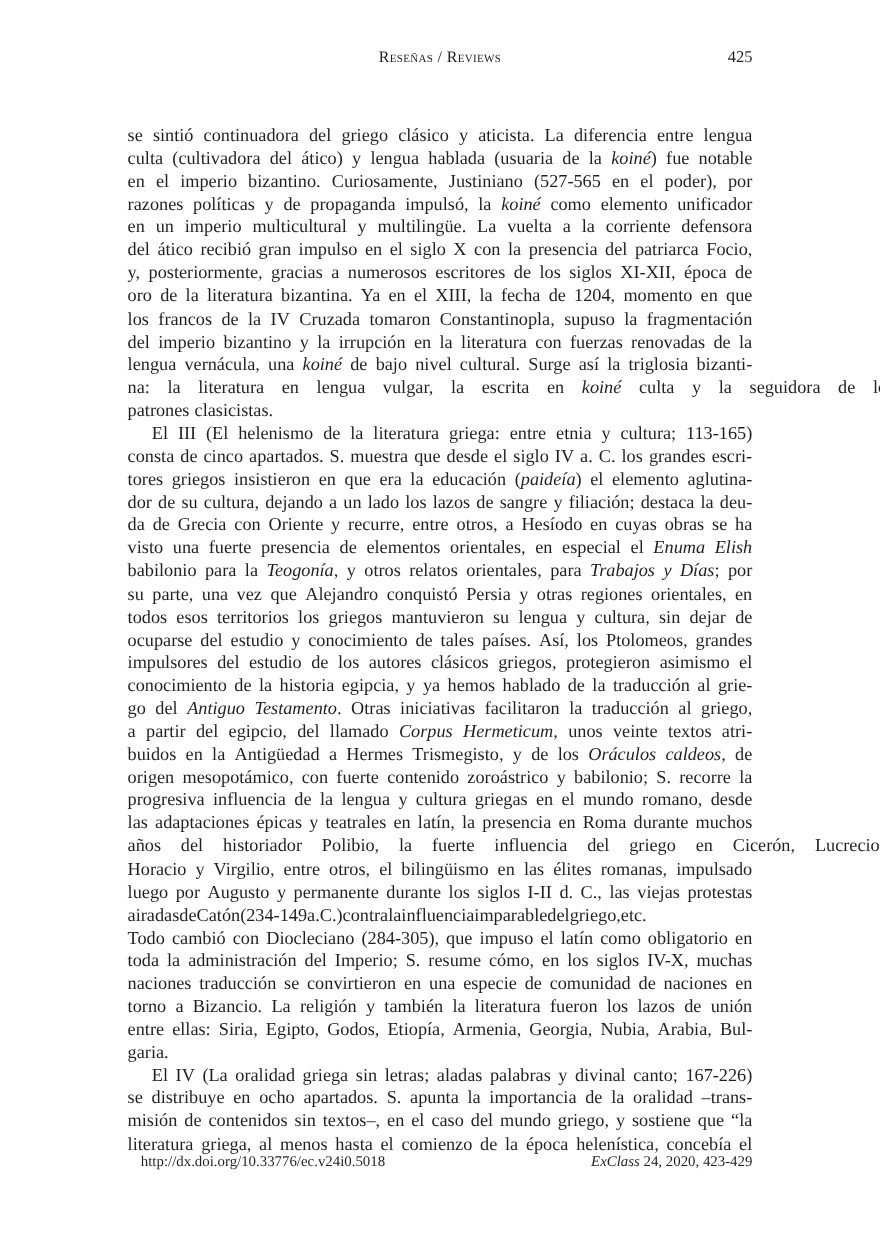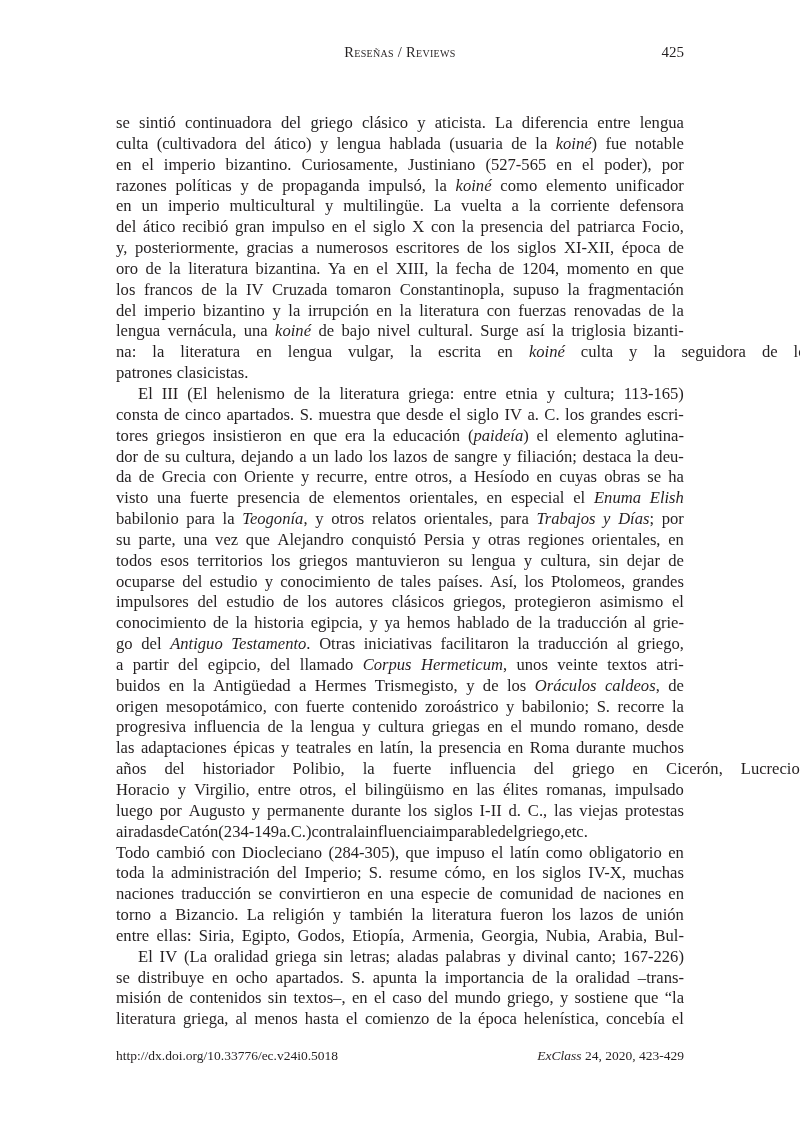--- a/index.html
+++ b/index.html
@@ -22,21 +22,21 @@
       position: absolute; top: 113px; left: 116px; width: 568px;
       font-size: 16.6px; line-height: 20.85px;
     }
     .line { display: block; text-align: justify; text-align-last: justify; white-space: nowrap; }
     .line.last { text-align-last: left; }
     i { font-style: italic; }
     .footer {
       position: absolute; top: 1048px; left: 116px; width: 568px; height: 20px;
       font-size: 13.5px;
     }
-    .doi { position: absolute; left: 0; top: 0; }
+    .doi { position: absolute; left: 12px; top: 0; }
     .citation { position: absolute; right: 0; top: 0; }
   </style>
 </head>
 <body>
 
 <div class="running-head">
   <div class="running-title">Reseñas / Reviews</div>
   <div class="page-number">425</div>
 </div>
 
@@ -700,20 +700,25 @@
         <span>Egipto,</span>
         <span>Godos,</span>
         <span>Etiopía,</span>
         <span>Armenia,</span>
         <span>Georgia,</span>
         <span>Nubia,</span>
         <span>Arabia,</span>
         <span>Bul-</span>
       </span>
     </div>
+    <div class="line last" style="height: 20.85px;">
+      <span style="display: flex; justify-content: flex-start; width: 568px; gap: 0.28em;">
+        <span>garia.</span>
+      </span>
+    </div>
     <div class="line" style="height: 20.85px; padding-left: 22px;">
       <span style="display: flex; justify-content: space-between; width: 546px; gap: 0px;">
         <span>El</span>
         <span>IV</span>
         <span>(La</span>
         <span>oralidad</span>
         <span>griega</span>
         <span>sin</span>
         <span>letras;</span>
         <span>aladas</span>

